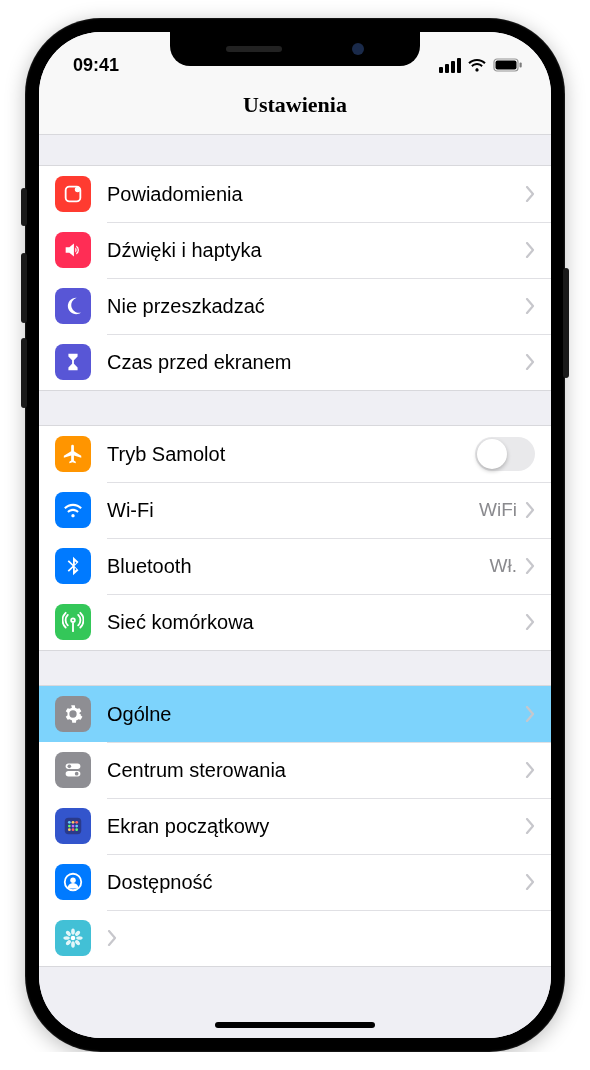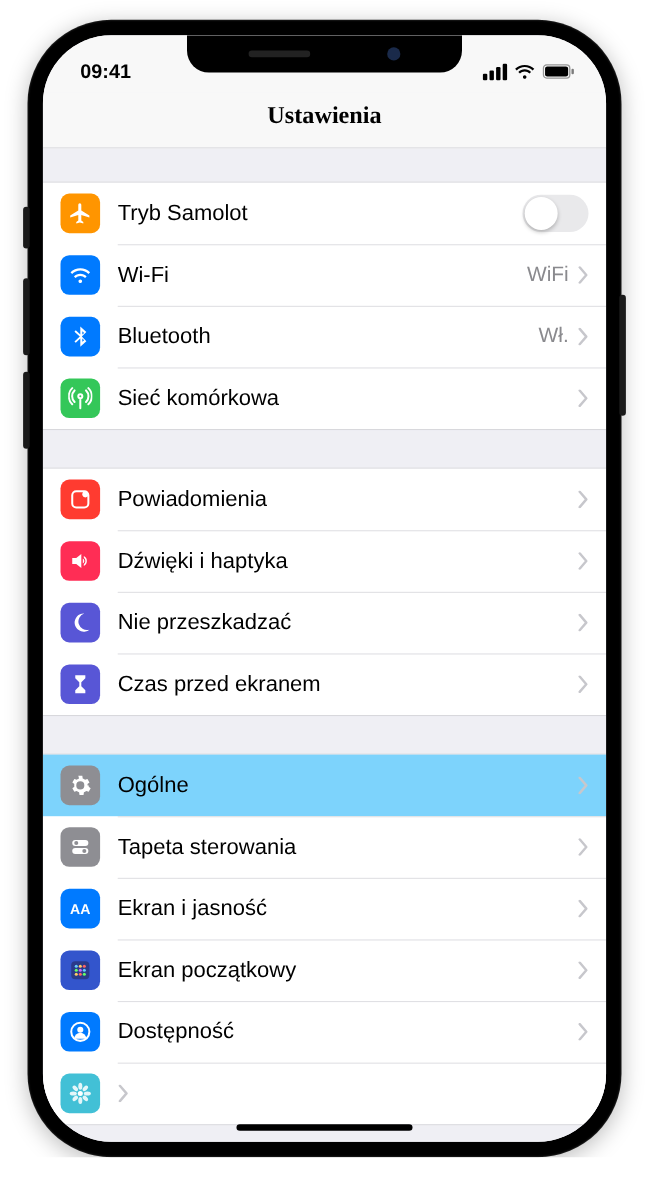--- a/index.html
+++ b/index.html
@@ -128,20 +128,74 @@
             </svg>
         </span>
       </div>
     </div>
 
     <div class="header">Ustawienia</div>
 
     <div class="content" id="content">
         <div class="group">
           <div class="row">
+            <div class="icon" style="background: rgb(255, 59, 48);">
+              <svg viewBox="0 0 24 24">
+                <use href="#bell-icon"></use>
+              </svg>
+            </div>
+            <span class="label">Powiadomienia</span>
+            <span class="chev">
+              <svg viewBox="0 0 10 16">
+                <use href="#chev"></use>
+              </svg>
+            </span>
+          </div>
+          <div class="row">
+            <div class="icon" style="background: rgb(255, 45, 85);">
+              <svg viewBox="0 0 24 24">
+                <use href="#speaker-icon"></use>
+              </svg>
+            </div>
+            <span class="label">Dźwięki i haptyka</span>
+            <span class="chev">
+              <svg viewBox="0 0 10 16">
+                <use href="#chev"></use>
+              </svg>
+            </span>
+          </div>
+          <div class="row">
+            <div class="icon" style="background: rgb(88, 86, 214);">
+              <svg viewBox="0 0 24 24">
+                <use href="#moon-icon"></use>
+              </svg>
+            </div>
+            <span class="label">Nie przeszkadzać</span>
+            <span class="chev">
+              <svg viewBox="0 0 10 16">
+                <use href="#chev"></use>
+              </svg>
+            </span>
+          </div>
+          <div class="row">
+            <div class="icon" style="background: rgb(88, 86, 214);">
+              <svg viewBox="0 0 24 24">
+                <use href="#hourglass-icon"></use>
+              </svg>
+            </div>
+            <span class="label">Czas przed ekranem</span>
+            <span class="chev">
+              <svg viewBox="0 0 10 16">
+                <use href="#chev"></use>
+              </svg>
+            </span>
+          </div>
+        </div>
+        <div class="group">
+          <div class="row">
             <div class="icon" style="background: rgb(255, 149, 0);">
               <svg viewBox="0 0 24 24">
                 <use href="#airplane-icon"></use>
               </svg>
             </div>
             <span class="label">Tryb Samolot</span>
             <div class="toggle">
               <div class="knob"></div>
             </div>
           </div>
@@ -173,74 +227,20 @@
               </svg>
             </span>
           </div>
           <div class="row">
             <div class="icon" style="background: rgb(52, 199, 89);">
               <svg viewBox="0 0 24 24">
                 <use href="#antenna-icon"></use>
               </svg>
             </div>
             <span class="label">Sieć komórkowa</span>
-            <span class="chev">
-              <svg viewBox="0 0 10 16">
-                <use href="#chev"></use>
-              </svg>
-            </span>
-          </div>
-        </div>
-        <div class="group">
-          <div class="row">
-            <div class="icon" style="background: rgb(255, 59, 48);">
-              <svg viewBox="0 0 24 24">
-                <use href="#bell-icon"></use>
-              </svg>
-            </div>
-            <span class="label">Powiadomienia</span>
-            <span class="chev">
-              <svg viewBox="0 0 10 16">
-                <use href="#chev"></use>
-              </svg>
-            </span>
-          </div>
-          <div class="row">
-            <div class="icon" style="background: rgb(255, 45, 85);">
-              <svg viewBox="0 0 24 24">
-                <use href="#speaker-icon"></use>
-              </svg>
-            </div>
-            <span class="label">Dźwięki i haptyka</span>
-            <span class="chev">
-              <svg viewBox="0 0 10 16">
-                <use href="#chev"></use>
-              </svg>
-            </span>
-          </div>
-          <div class="row">
-            <div class="icon" style="background: rgb(88, 86, 214);">
-              <svg viewBox="0 0 24 24">
-                <use href="#moon-icon"></use>
-              </svg>
-            </div>
-            <span class="label">Nie przeszkadzać</span>
-            <span class="chev">
-              <svg viewBox="0 0 10 16">
-                <use href="#chev"></use>
-              </svg>
-            </span>
-          </div>
-          <div class="row">
-            <div class="icon" style="background: rgb(88, 86, 214);">
-              <svg viewBox="0 0 24 24">
-                <use href="#hourglass-icon"></use>
-              </svg>
-            </div>
-            <span class="label">Czas przed ekranem</span>
             <span class="chev">
               <svg viewBox="0 0 10 16">
                 <use href="#chev"></use>
               </svg>
             </span>
           </div>
         </div>
         <div class="group">
           <div class="row selected">
             <div class="icon" style="background: rgb(142, 142, 147);">
@@ -254,34 +254,21 @@
                 <use href="#chev"></use>
               </svg>
             </span>
           </div>
           <div class="row">
             <div class="icon" style="background: rgb(142, 142, 147);">
               <svg viewBox="0 0 24 24">
                 <use href="#switches-icon"></use>
               </svg>
             </div>
-            <span class="label">Tapeta sterowania</span>
-            <span class="chev">
-              <svg viewBox="0 0 10 16">
-                <use href="#chev"></use>
-              </svg>
-            </span>
-          </div>
-          <div class="row">
-            <div class="icon" style="background: rgb(0, 122, 255);">
-              <svg viewBox="0 0 24 24">
-                <use href="#aa-icon"></use>
-              </svg>
-            </div>
-            <span class="label">Ekran i jasność</span>
+            <span class="label">Centrum sterowania</span>
             <span class="chev">
               <svg viewBox="0 0 10 16">
                 <use href="#chev"></use>
               </svg>
             </span>
           </div>
           <div class="row">
             <div class="icon" style="background: rgb(51, 85, 204);">
               <svg viewBox="0 0 24 24">
                 <use href="#grid-icon"></use>

